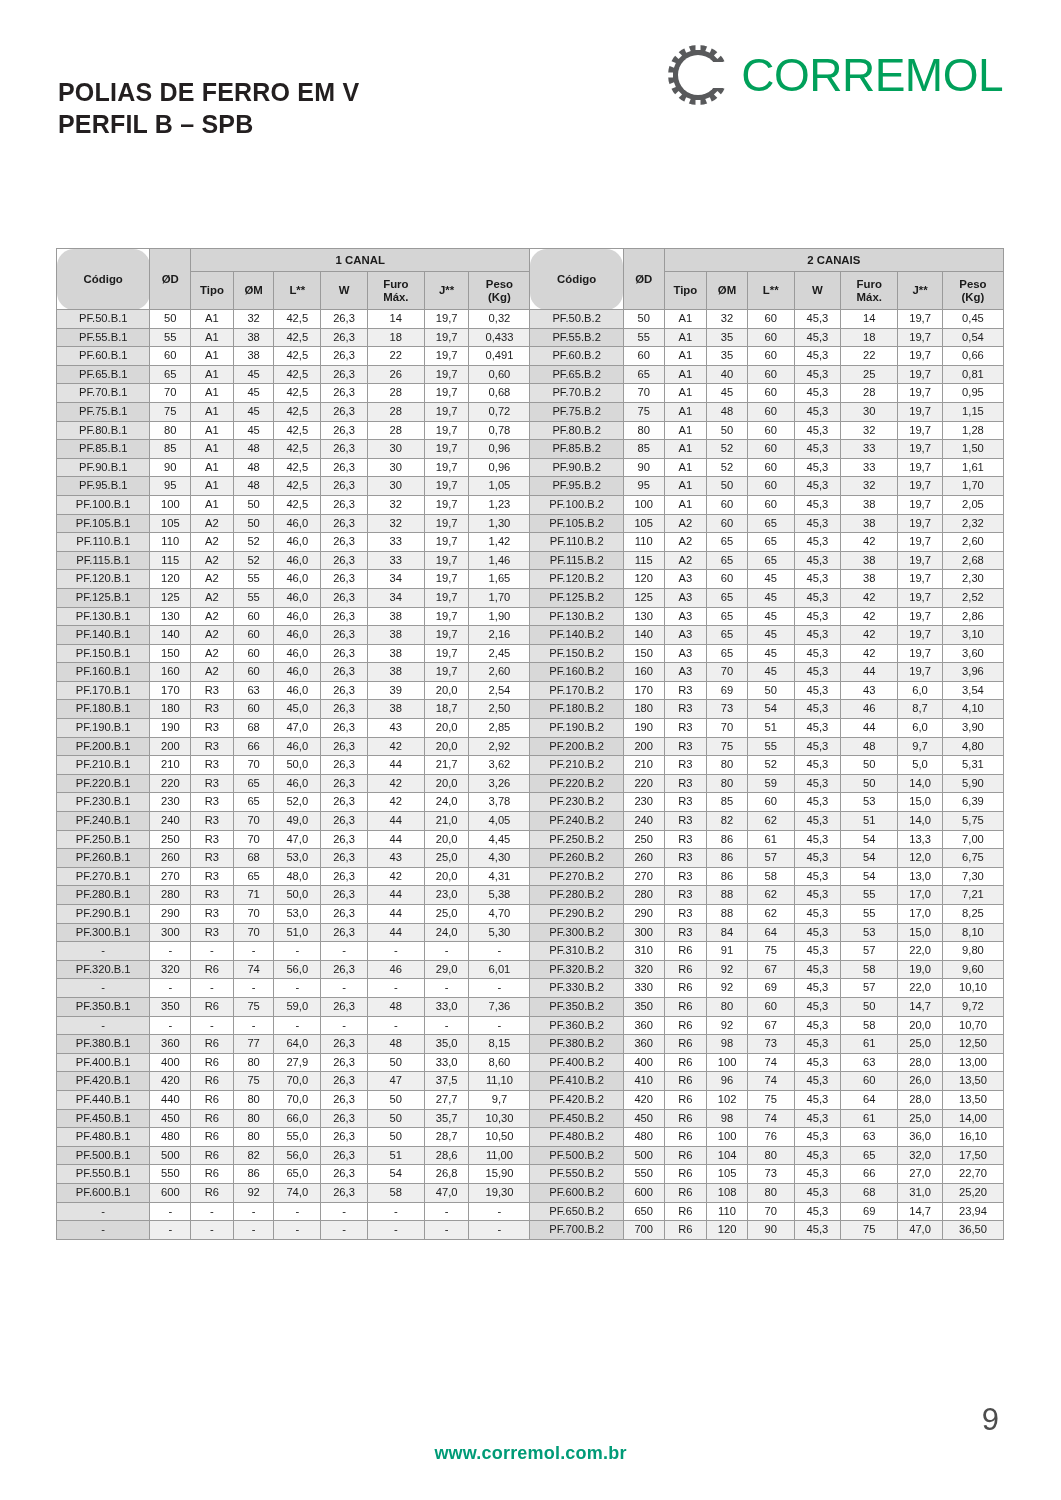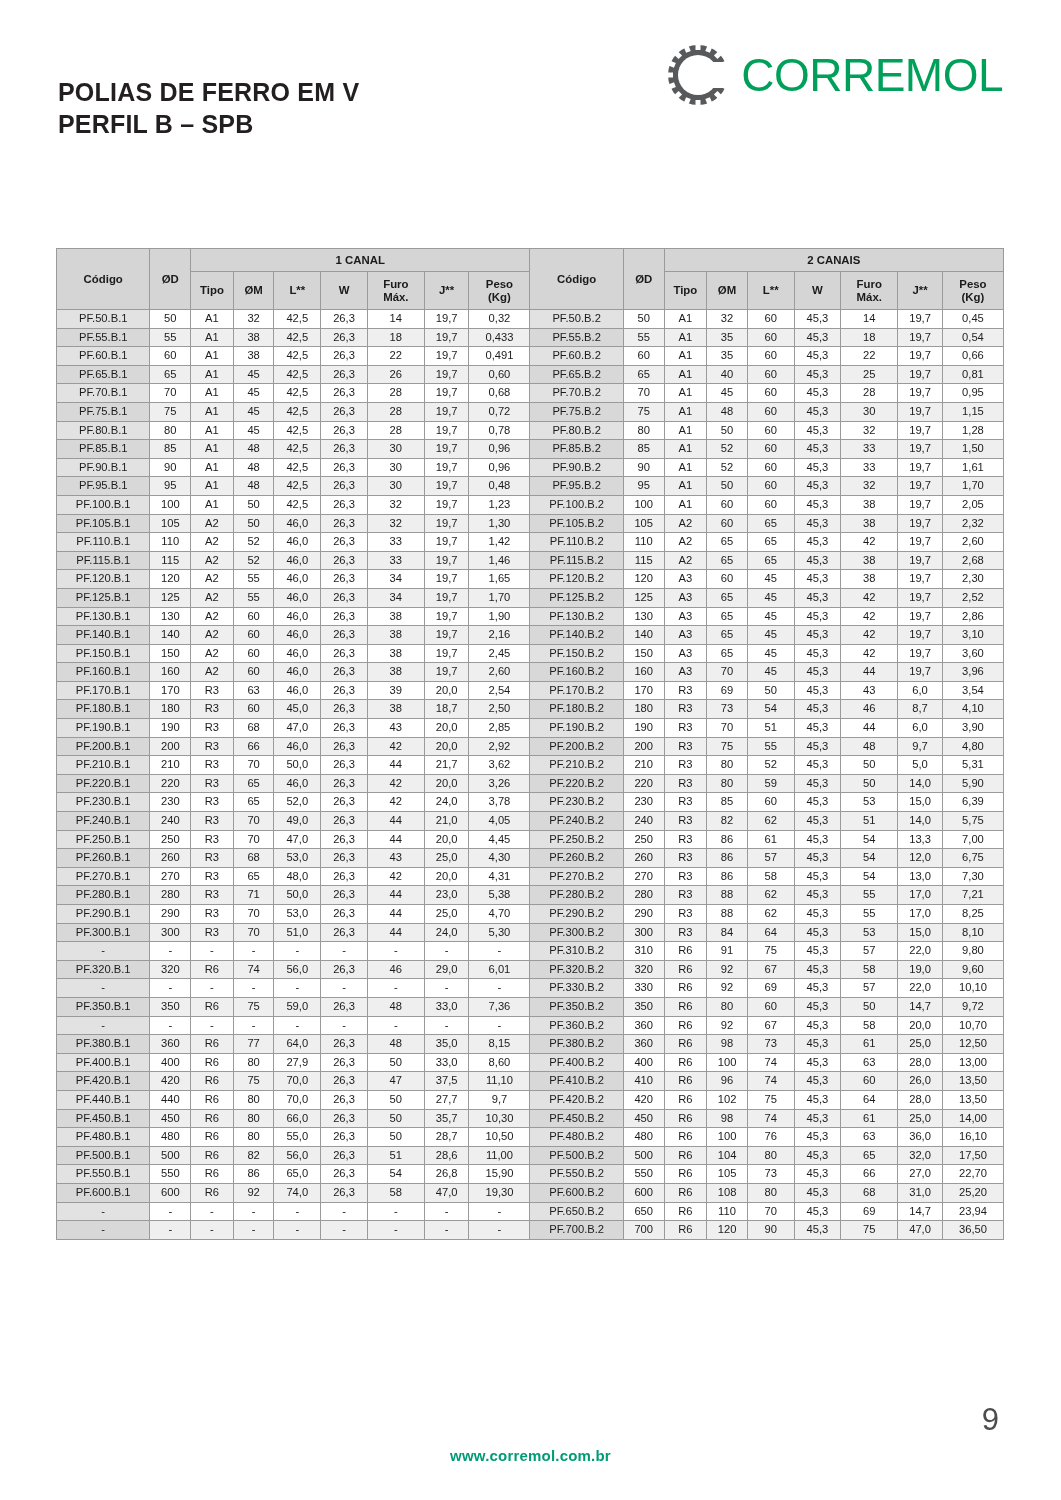--- a/index.html
+++ b/index.html
@@ -82,20 +82,21 @@
     line-height: 22px;
     margin-top: 24px;
   }
   thead tr.sub th {
     height: 38px;
     line-height: 13px;
     padding: 0 2px;
   }
   thead th.code-head {
     height: 60px;
+    border-radius: 17px;
   }
   tbody tr:nth-child(odd) td { background: #ffffff; }
   tbody tr:nth-child(even) td { background: #efefef; }
   tbody td.code { background: #e2e2e2 !important; }
   tbody tr:nth-child(even) td.code { background: #d8d8d8 !important; }
 
   
   .w-code { width: 92px; }
   .w-od   { width: 40px; }
   .w-tipo { width: 42px; }
@@ -111,21 +112,21 @@
     position: absolute;
     right: 62px; bottom: 62px;
     font-size: 31px;
     color: #4d4d4d;
   }
   .footer-url {
     position: absolute;
     left: 0; bottom: 36px;
     width: 1061px;
     text-align: center;
-    font-size: 15px;
+    font-size: 18px;
     font-weight: bold;
     color: #009b77;
     letter-spacing: 0.2px;
   }
 </style>
 </head>
 <body>
 
 <div class="page">
 
@@ -387,21 +388,21 @@
           </tr>
           <tr>
             <td class="w-code code">PF.95.B.1</td>
             <td class="w-od">95</td>
             <td class="w-tipo">A1</td>
             <td class="w-om">48</td>
             <td class="w-l">42,5</td>
             <td class="w-w">26,3</td>
             <td class="w-furo">30</td>
             <td class="w-j">19,7</td>
-            <td class="w-peso">0,48</td>
+            <td class="w-peso">1,05</td>
             <td class="w-code code">PF.95.B.2</td>
             <td class="w-od">95</td>
             <td class="w-tipo">A1</td>
             <td class="w-om">50</td>
             <td class="w-l">60</td>
             <td class="w-w">45,3</td>
             <td class="w-furo">32</td>
             <td class="w-j">19,7</td>
             <td class="w-peso">1,70</td>
           </tr>

